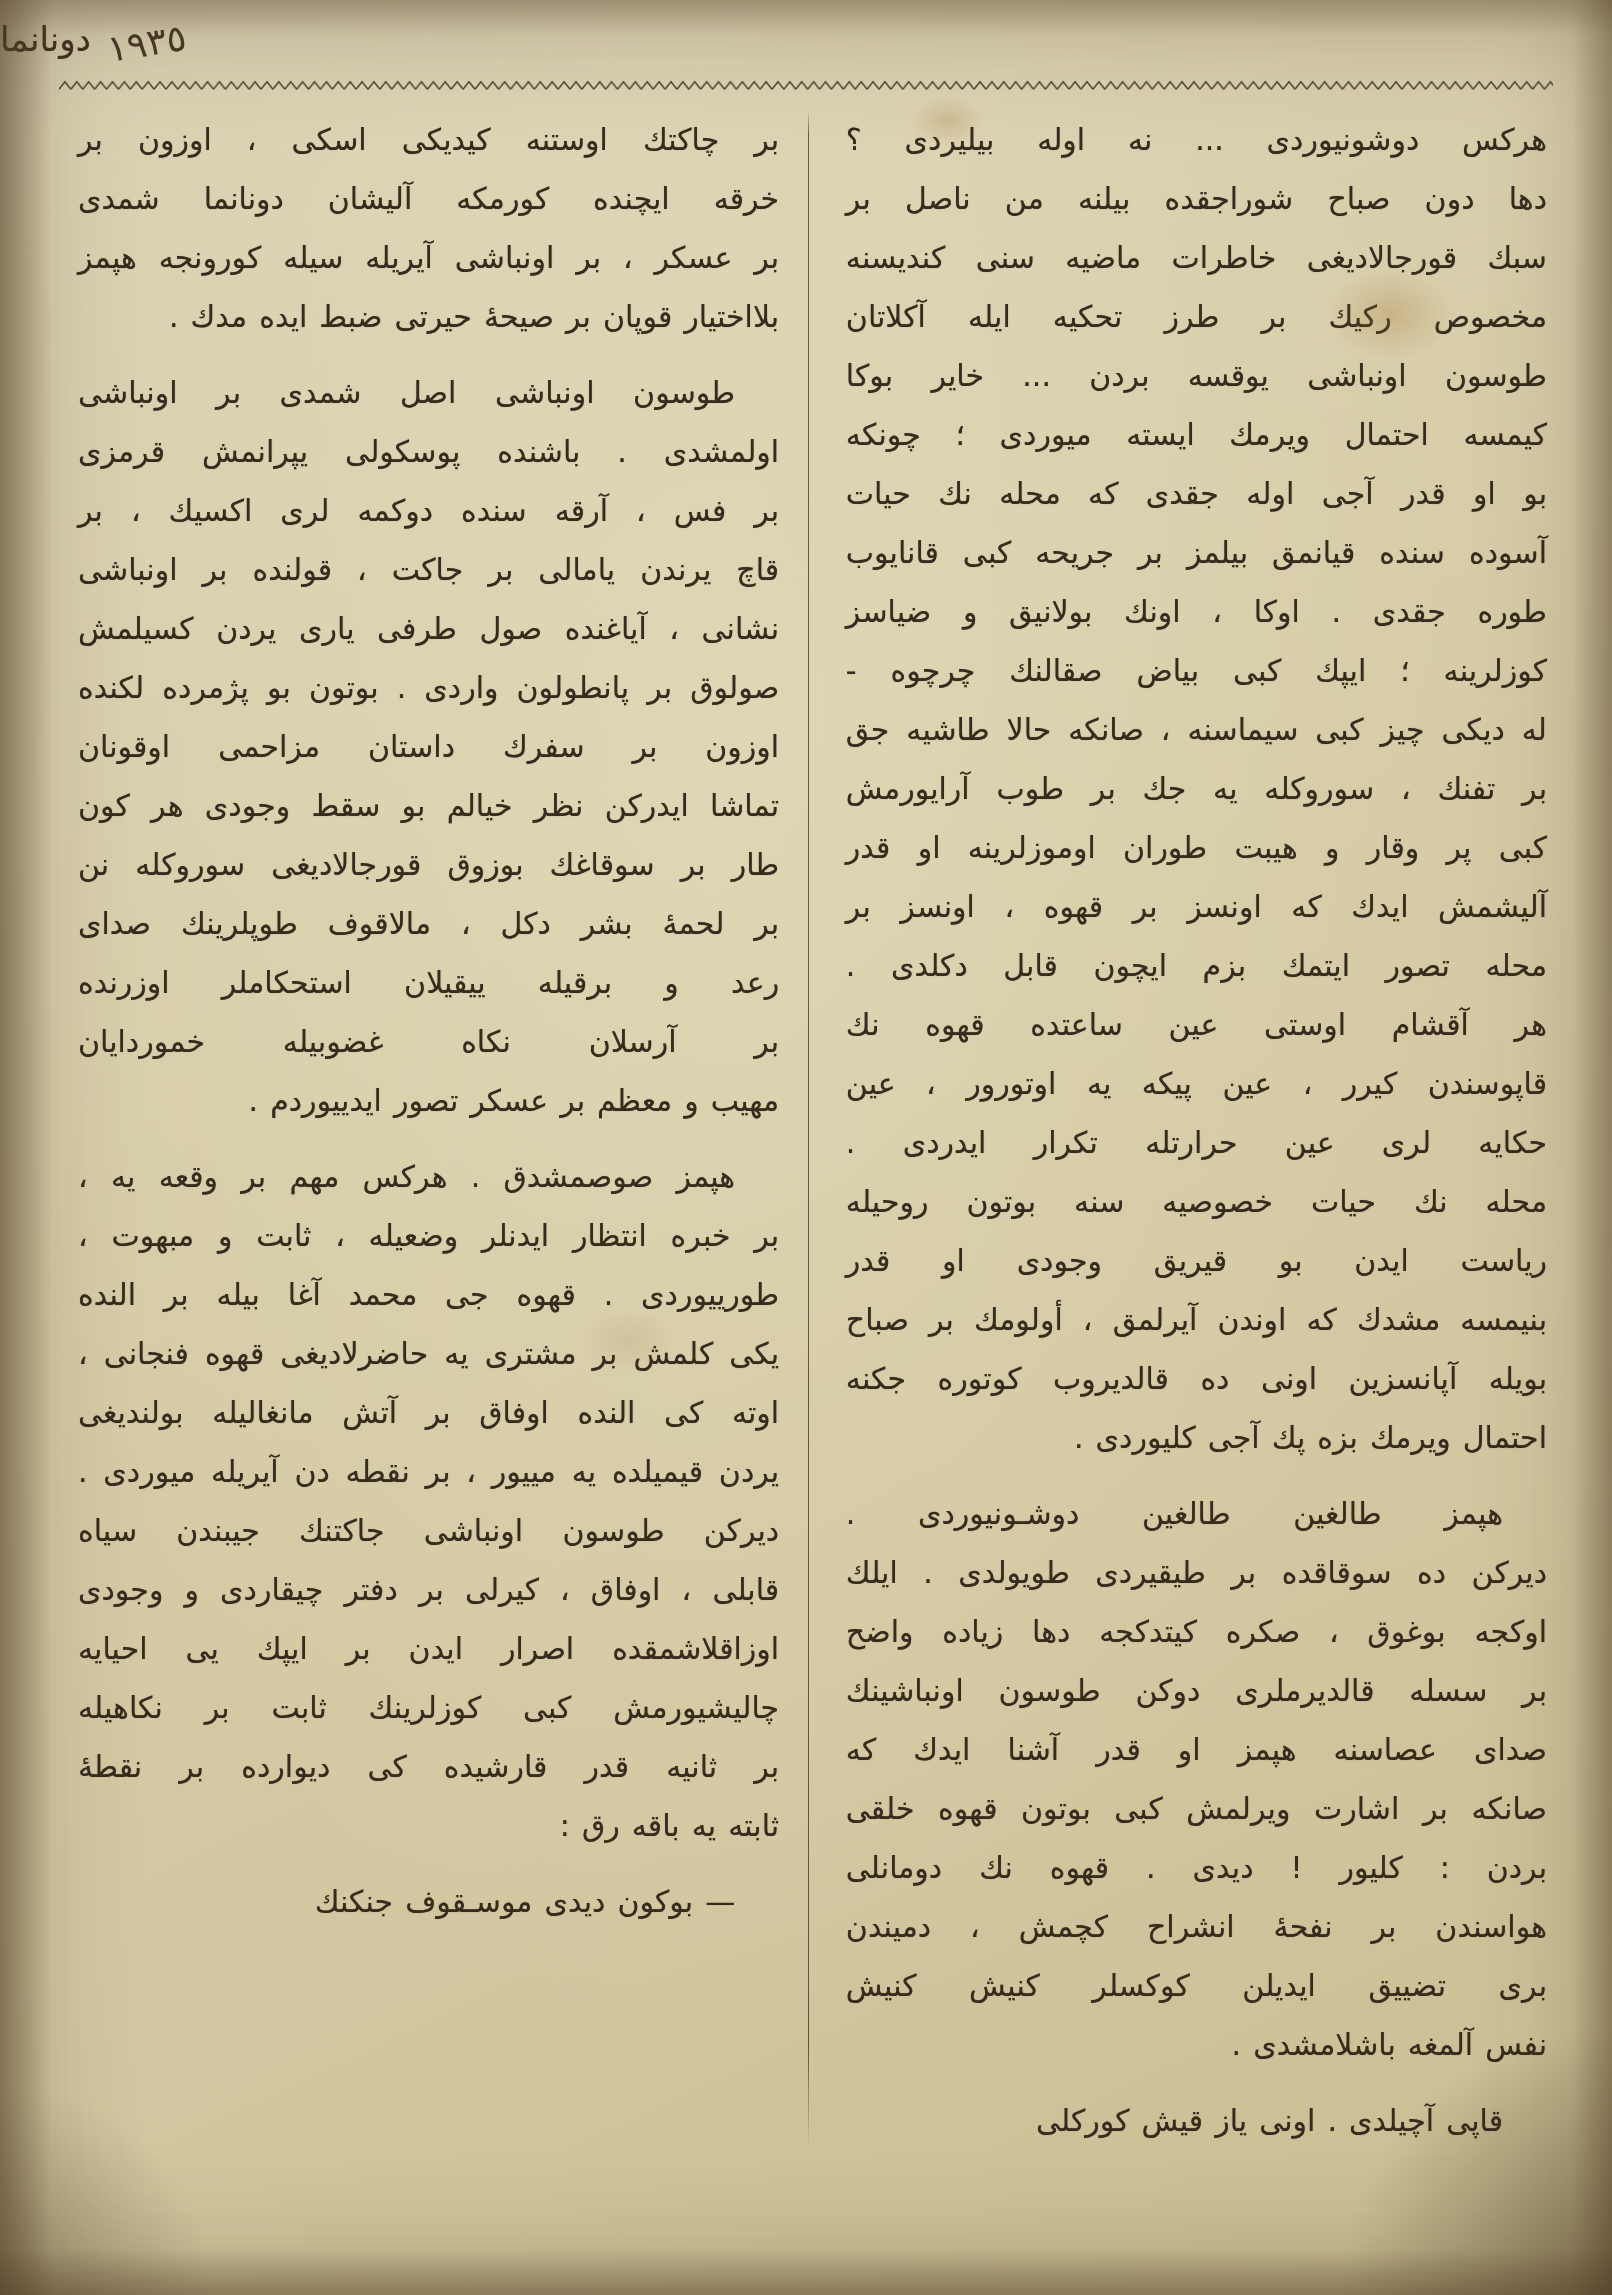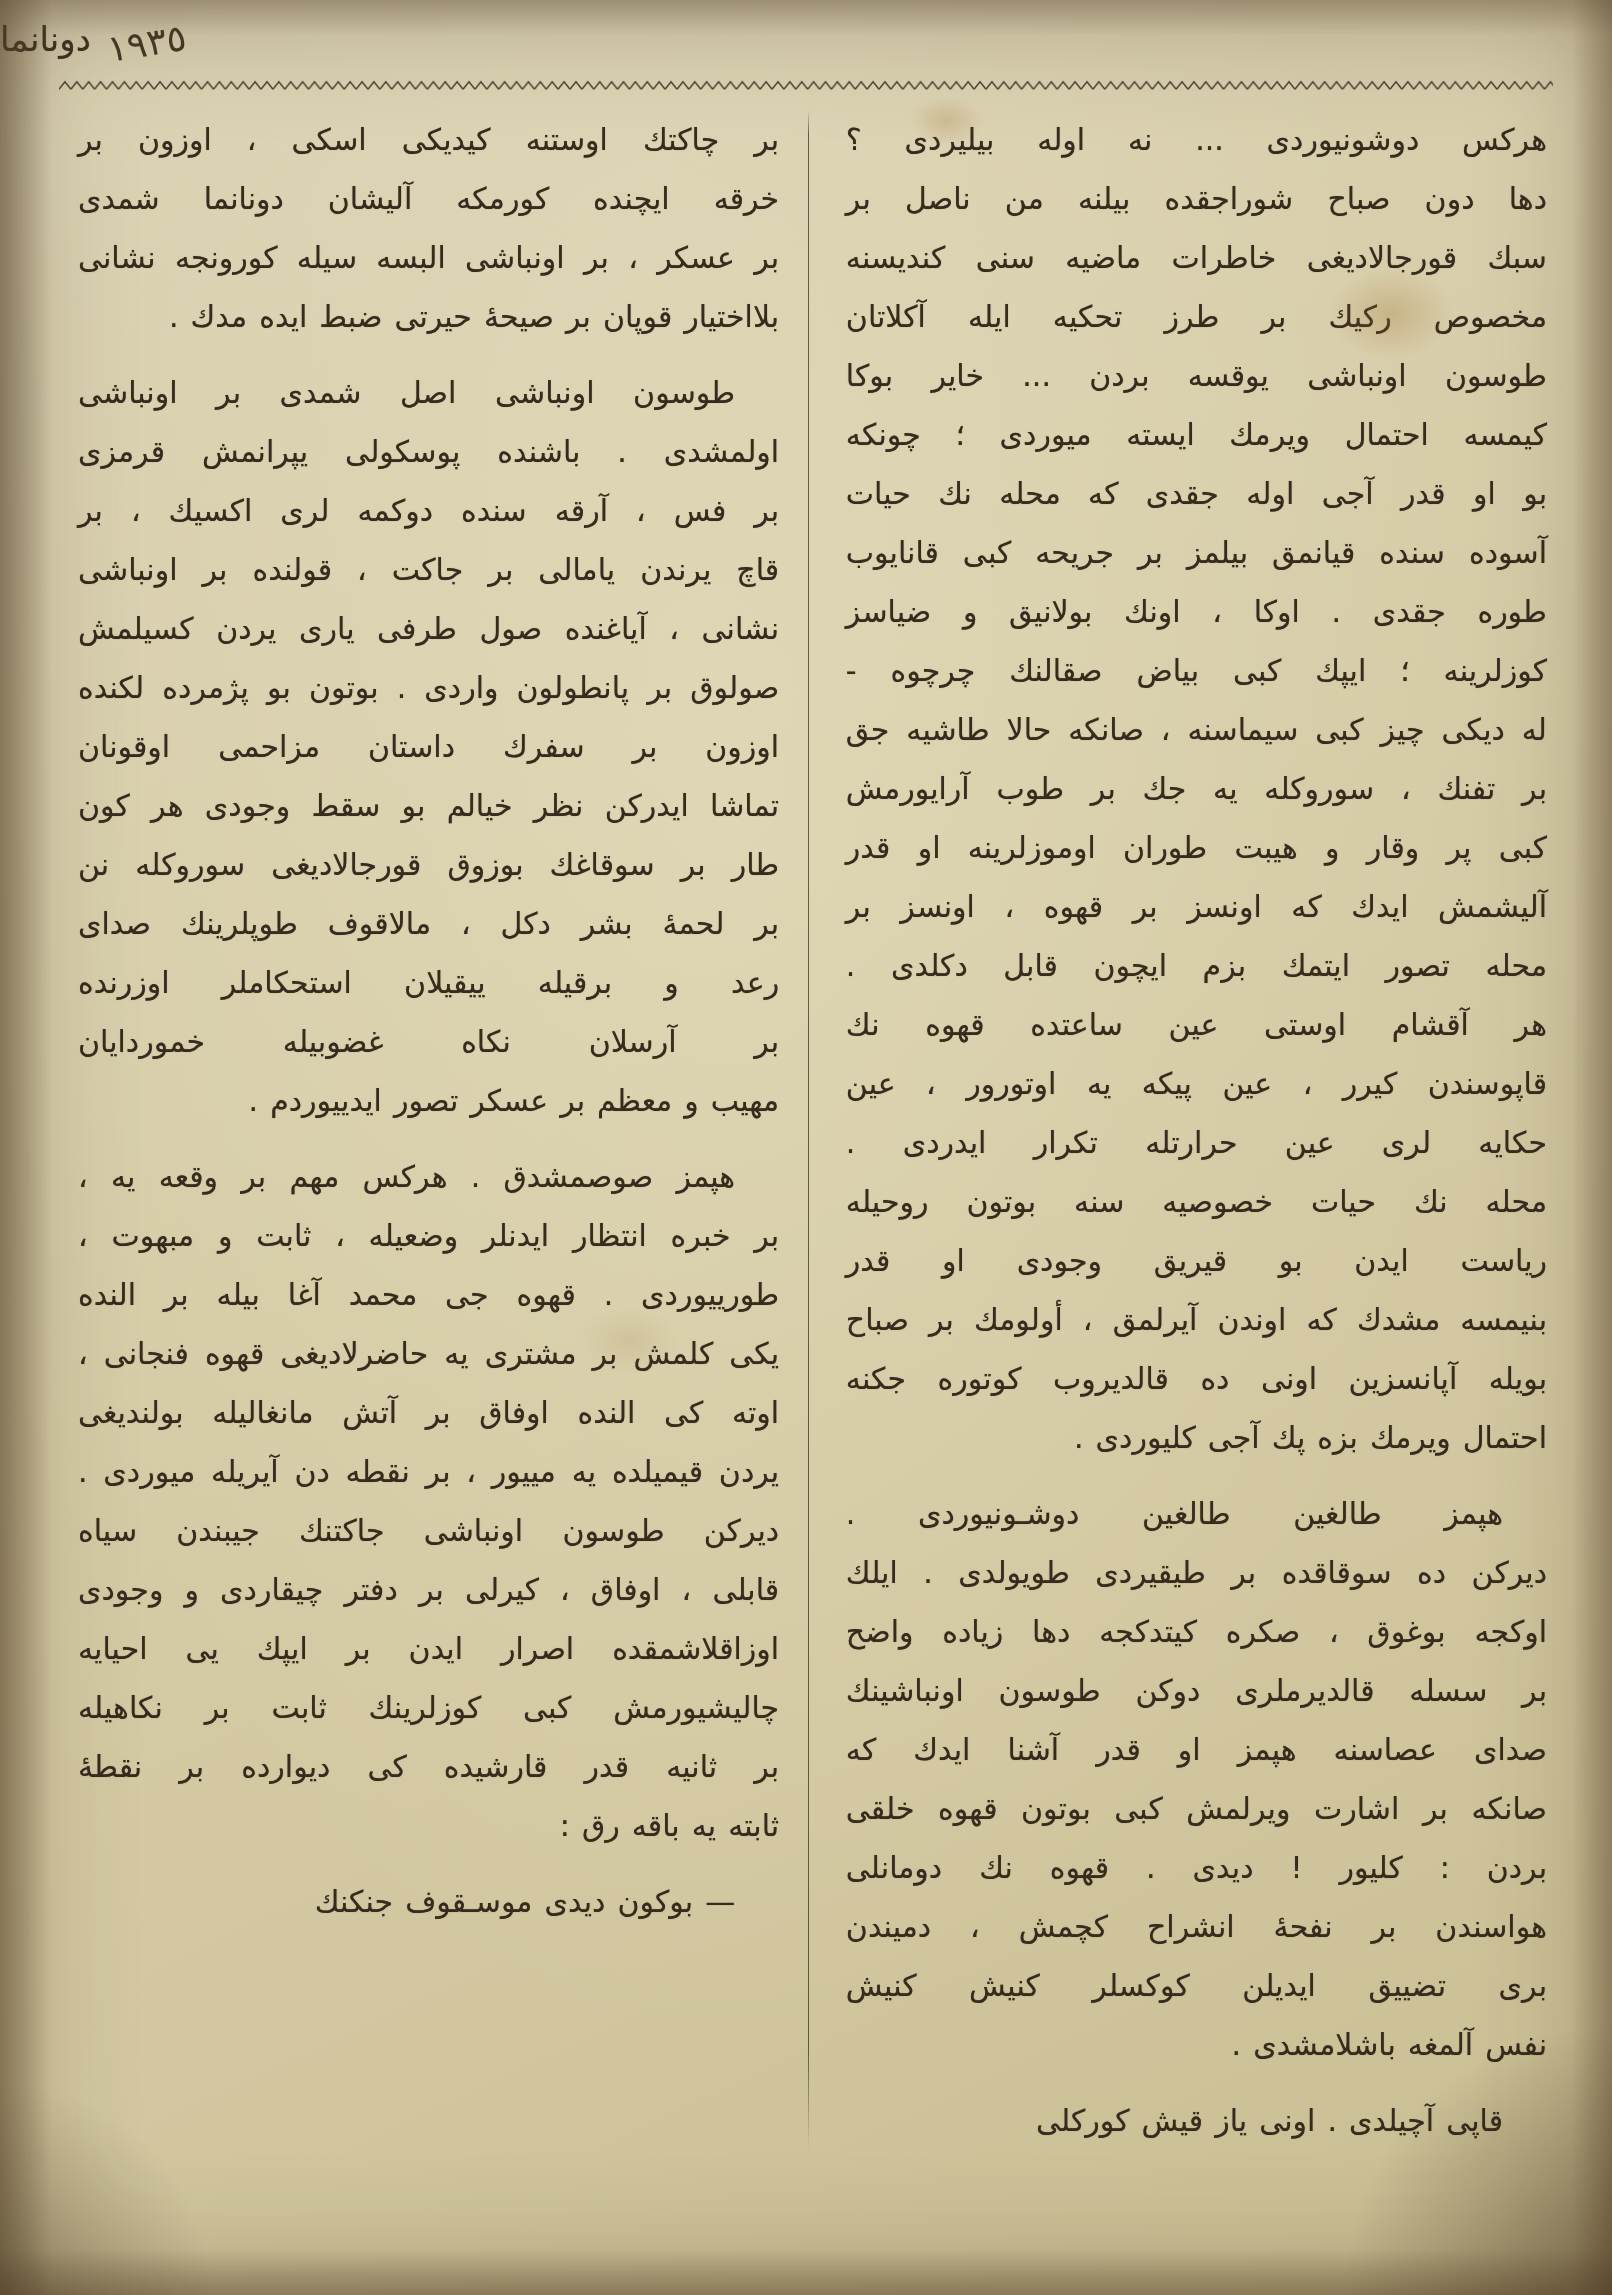--- a/index.html
+++ b/index.html
@@ -169,21 +169,21 @@
         </div>
         <div class="para indent">
           <div class="line first last">قاپى آچيلدى . اونى ياز قيش كوركلى</div>
         </div>
       </div>
     <div class="divider"></div>
     <div class="col col-left">
         <div class="para">
           <div class="line first">بر چاكتك اوستنه كيديكى اسكى ، اوزون بر</div>
           <div class="line">خرقه ايچنده كورمكه آليشان دونانما شمدى</div>
-          <div class="line">بر عسكر ، بر اونباشى البسه سيله كورونجه نشانى</div>
+          <div class="line">بر عسكر ، بر اونباشى آيريله سيله كورونجه هپمز</div>
           <div class="line last">بلااختيار قوپان بر صيحهٔ حيرتى ضبط ايده مدك .</div>
         </div>
         <div class="para indent">
           <div class="line first">طوسون اونباشى اصل شمدى بر اونباشى</div>
           <div class="line">اولمشدى . باشنده پوسكولى يپرانمش قرمزى</div>
           <div class="line">بر فس ، آرقه سنده دوكمه لرى اكسيك ، بر</div>
           <div class="line">قاچ يرندن يامالى بر جاكت ، قولنده بر اونباشى</div>
           <div class="line">نشانى ، آياغنده صول طرفى يارى يردن كسيلمش</div>
           <div class="line">صولوق بر پانطولون واردى . بوتون بو پژمرده لكنده</div>
           <div class="line">اوزون بر سفرك داستان مزاحمى اوقونان</div>

